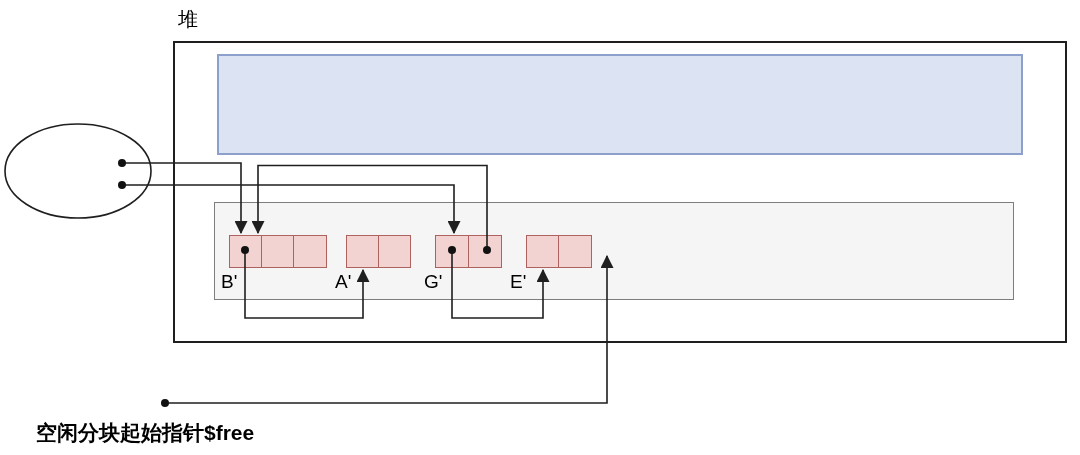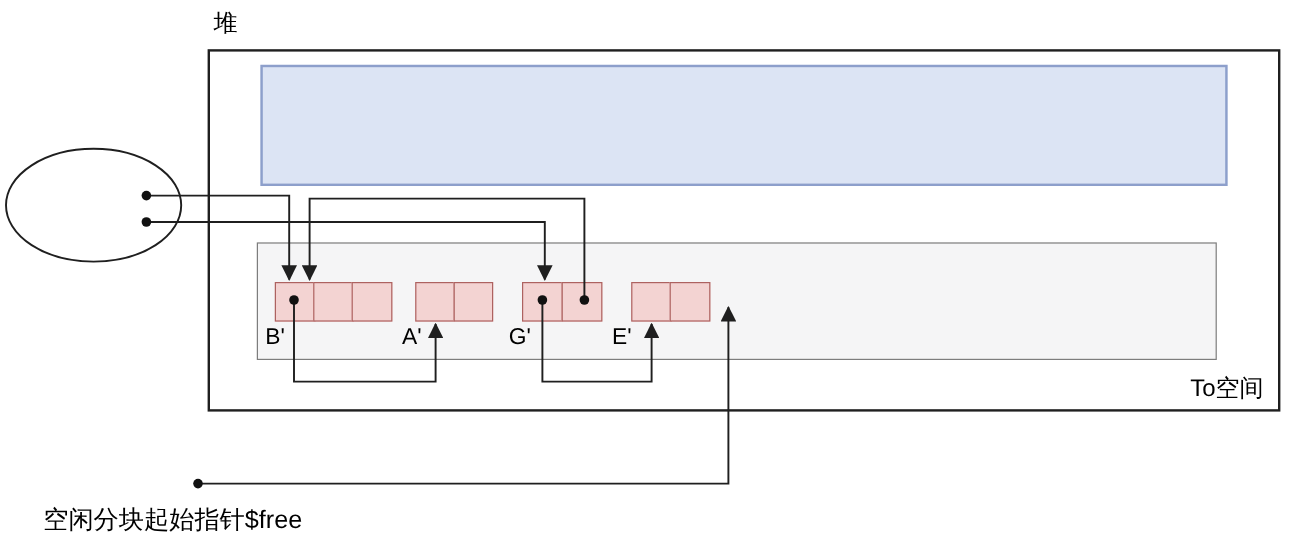--- a/index.html
+++ b/index.html
@@ -18,21 +18,21 @@
   .block{top:235px;height:33px;display:flex;}
   .block .cell{flex:1 1 0;border:1.5px solid var(--block-border);background:var(--block-fill);box-sizing:border-box;}
   .block .cell + .cell{margin-left:-1.5px;}
   .lbl{position:absolute;white-space:nowrap;}
   .heap-label{left:178px;top:6px;font-size:20px;}
   .from-label{left:964px;top:160px;width:96px;text-align:right;font-size:20px;}
   .to-label{left:958px;top:310px;width:95px;text-align:right;font-size:20px;}
   .root-label{left:40px;top:160px;width:70px;text-align:center;font-size:21px;}
   .block-label{top:271px;font-size:19px;}
   .bl-b{left:221px;} .bl-a{left:335px;} .bl-g{left:424px;} .bl-e{left:510px;}
-  .free-label{left:36px;top:419px;font-size:21px;}
+  .free-label{left:36px;top:419px;font-size:21px;font-weight:bold;}
   svg.overlay{position:absolute;left:0;top:0;width:1080px;height:455px;pointer-events:none;}
 </style>
 </head>
 <body>
 
 <div class="canvas">
 
   <div class="abs heap-box"></div>
 
   <div class="abs from-space"></div>
@@ -51,21 +51,20 @@
   <div class="abs block" style="left:435px;width:67px;">
       <div class="cell"></div>
       <div class="cell"></div>
     </div>
   <div class="abs block" style="left:526px;width:66px;">
       <div class="cell"></div>
       <div class="cell"></div>
     </div>
 
   <div class="lbl heap-label">堆</div>
-  <div class="lbl to-label">To空间</div>
   <div class="lbl root-label">根</div>
   <div class="lbl block-label bl-b">B'</div>
   <div class="lbl block-label bl-a">A'</div>
   <div class="lbl block-label bl-g">G'</div>
   <div class="lbl block-label bl-e">E'</div>
   <div class="lbl free-label">空闲分块起始指针$free</div>
 
   <svg class="overlay" viewBox="0 0 1080 455">
     <defs>
       <marker id="arr" viewBox="0 0 12 12" refX="11" refY="6" markerWidth="13" markerHeight="13" markerUnits="userSpaceOnUse" orient="auto">

